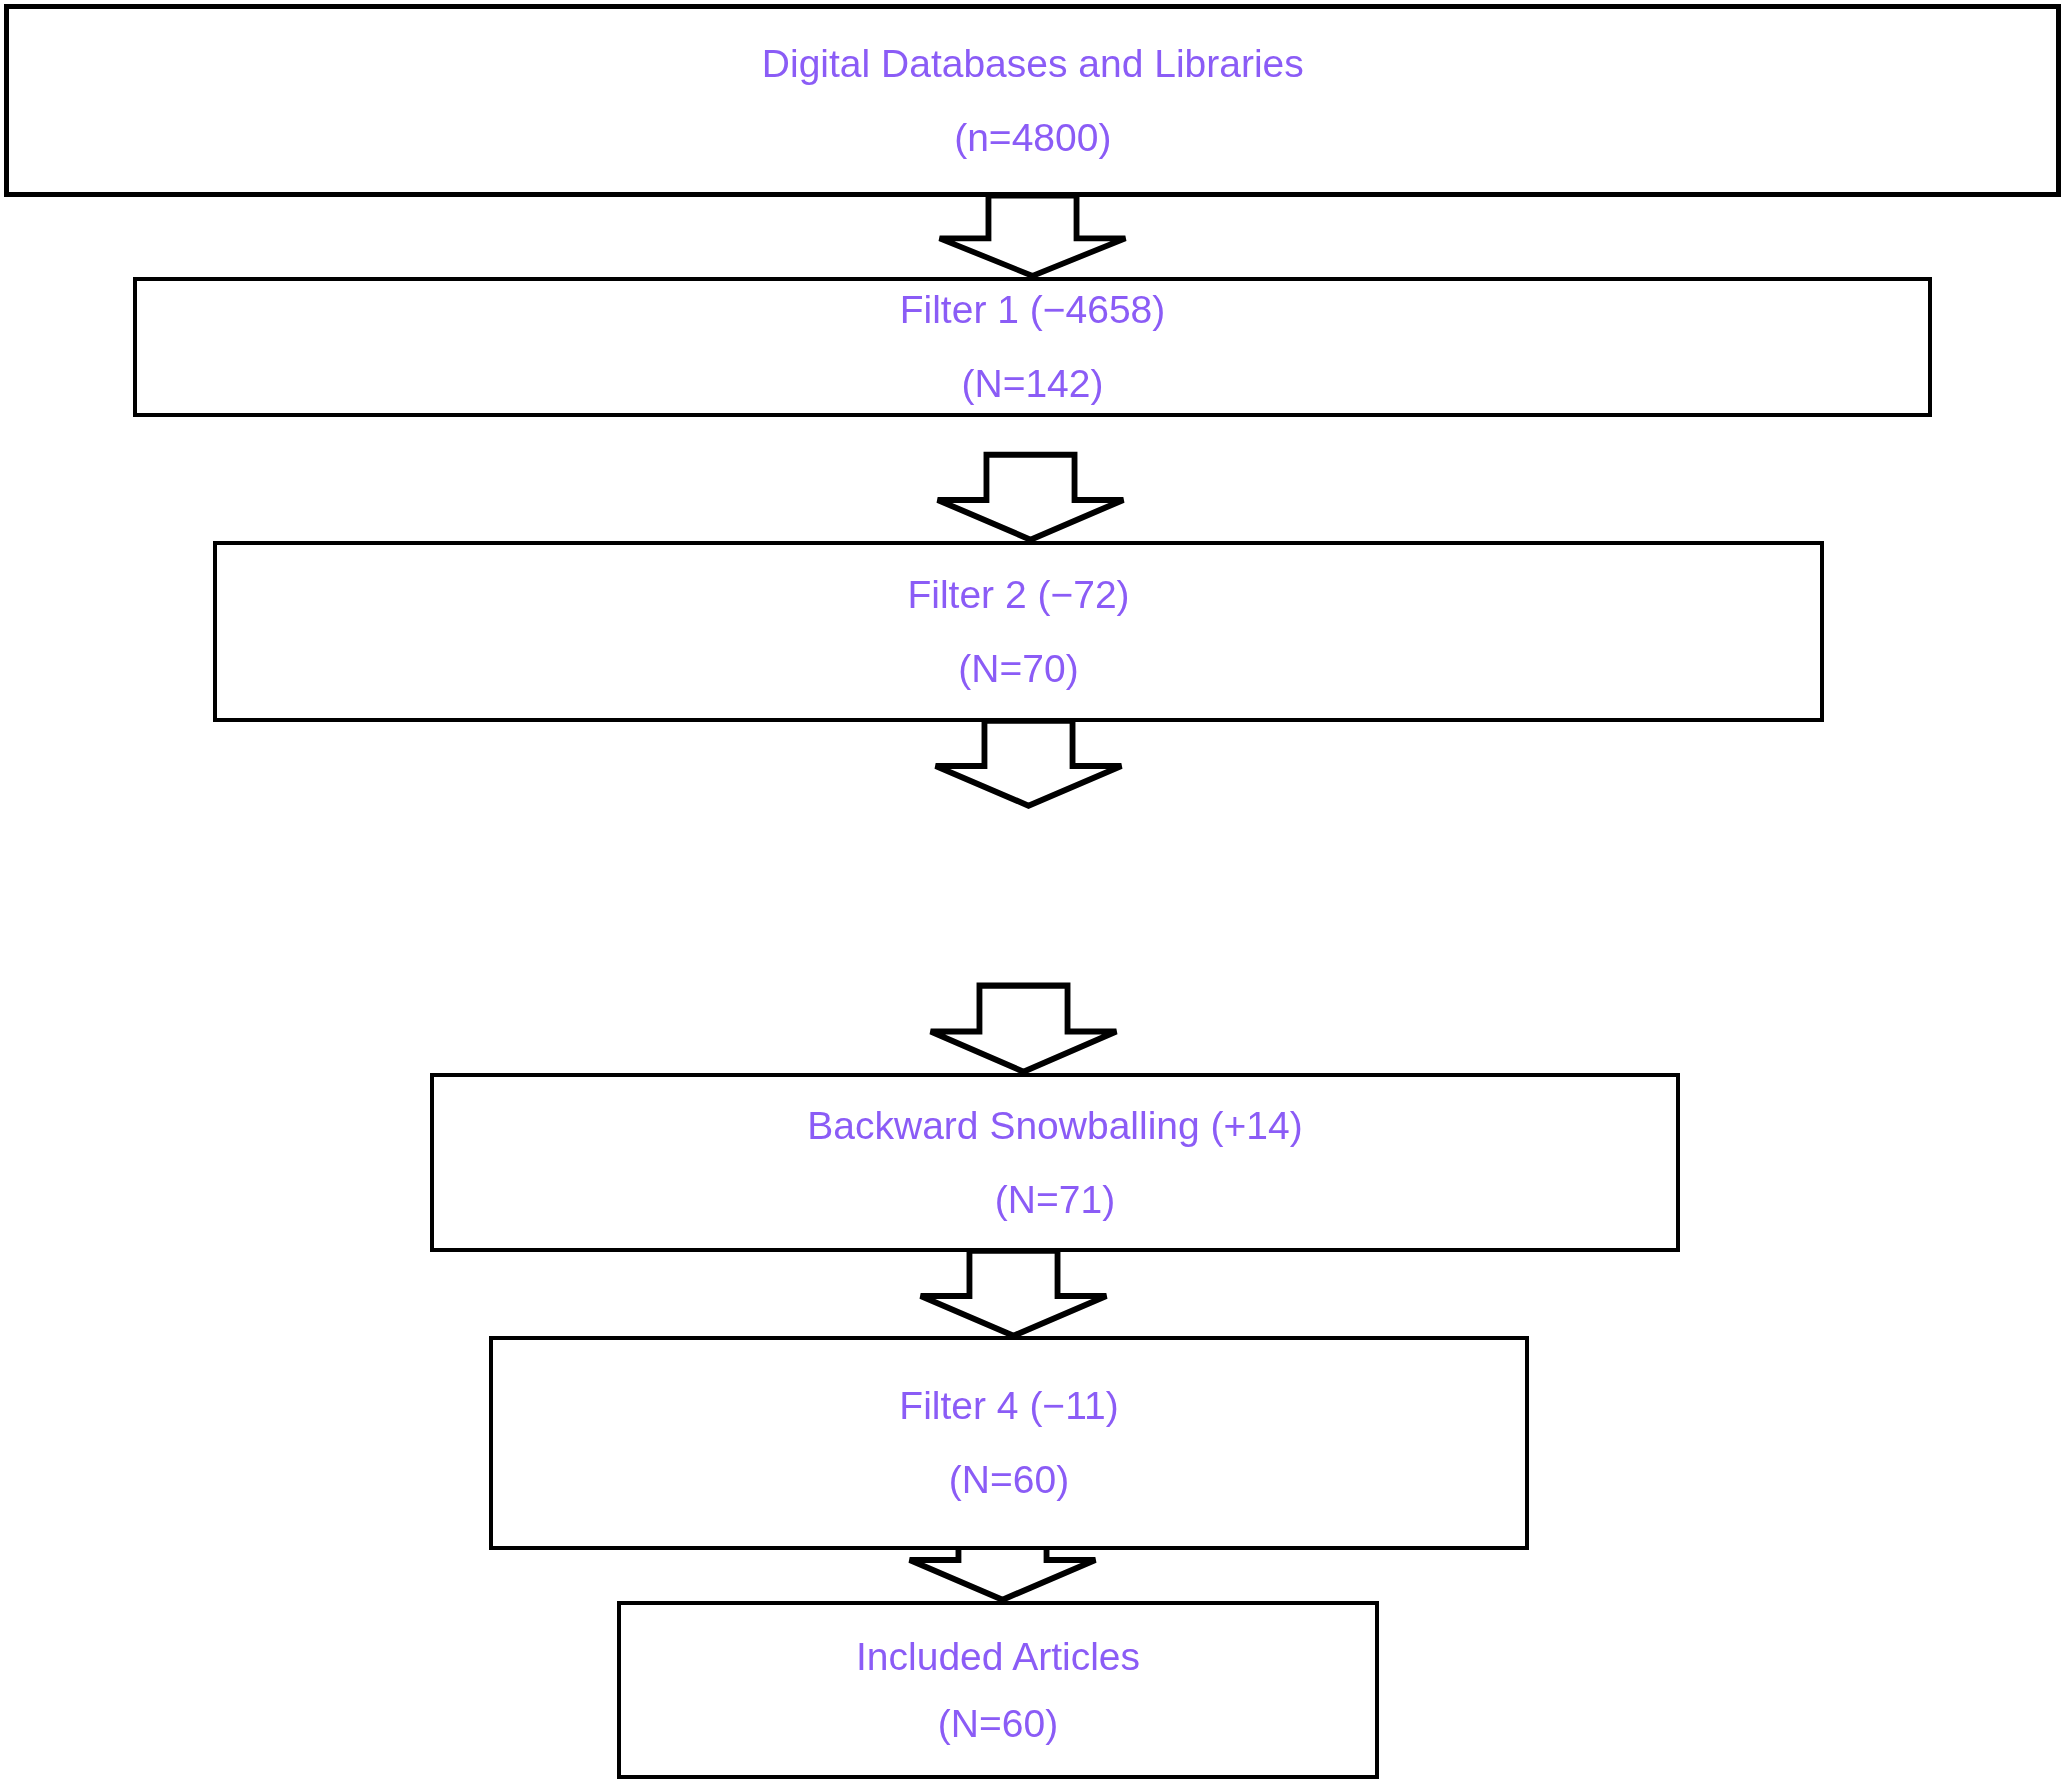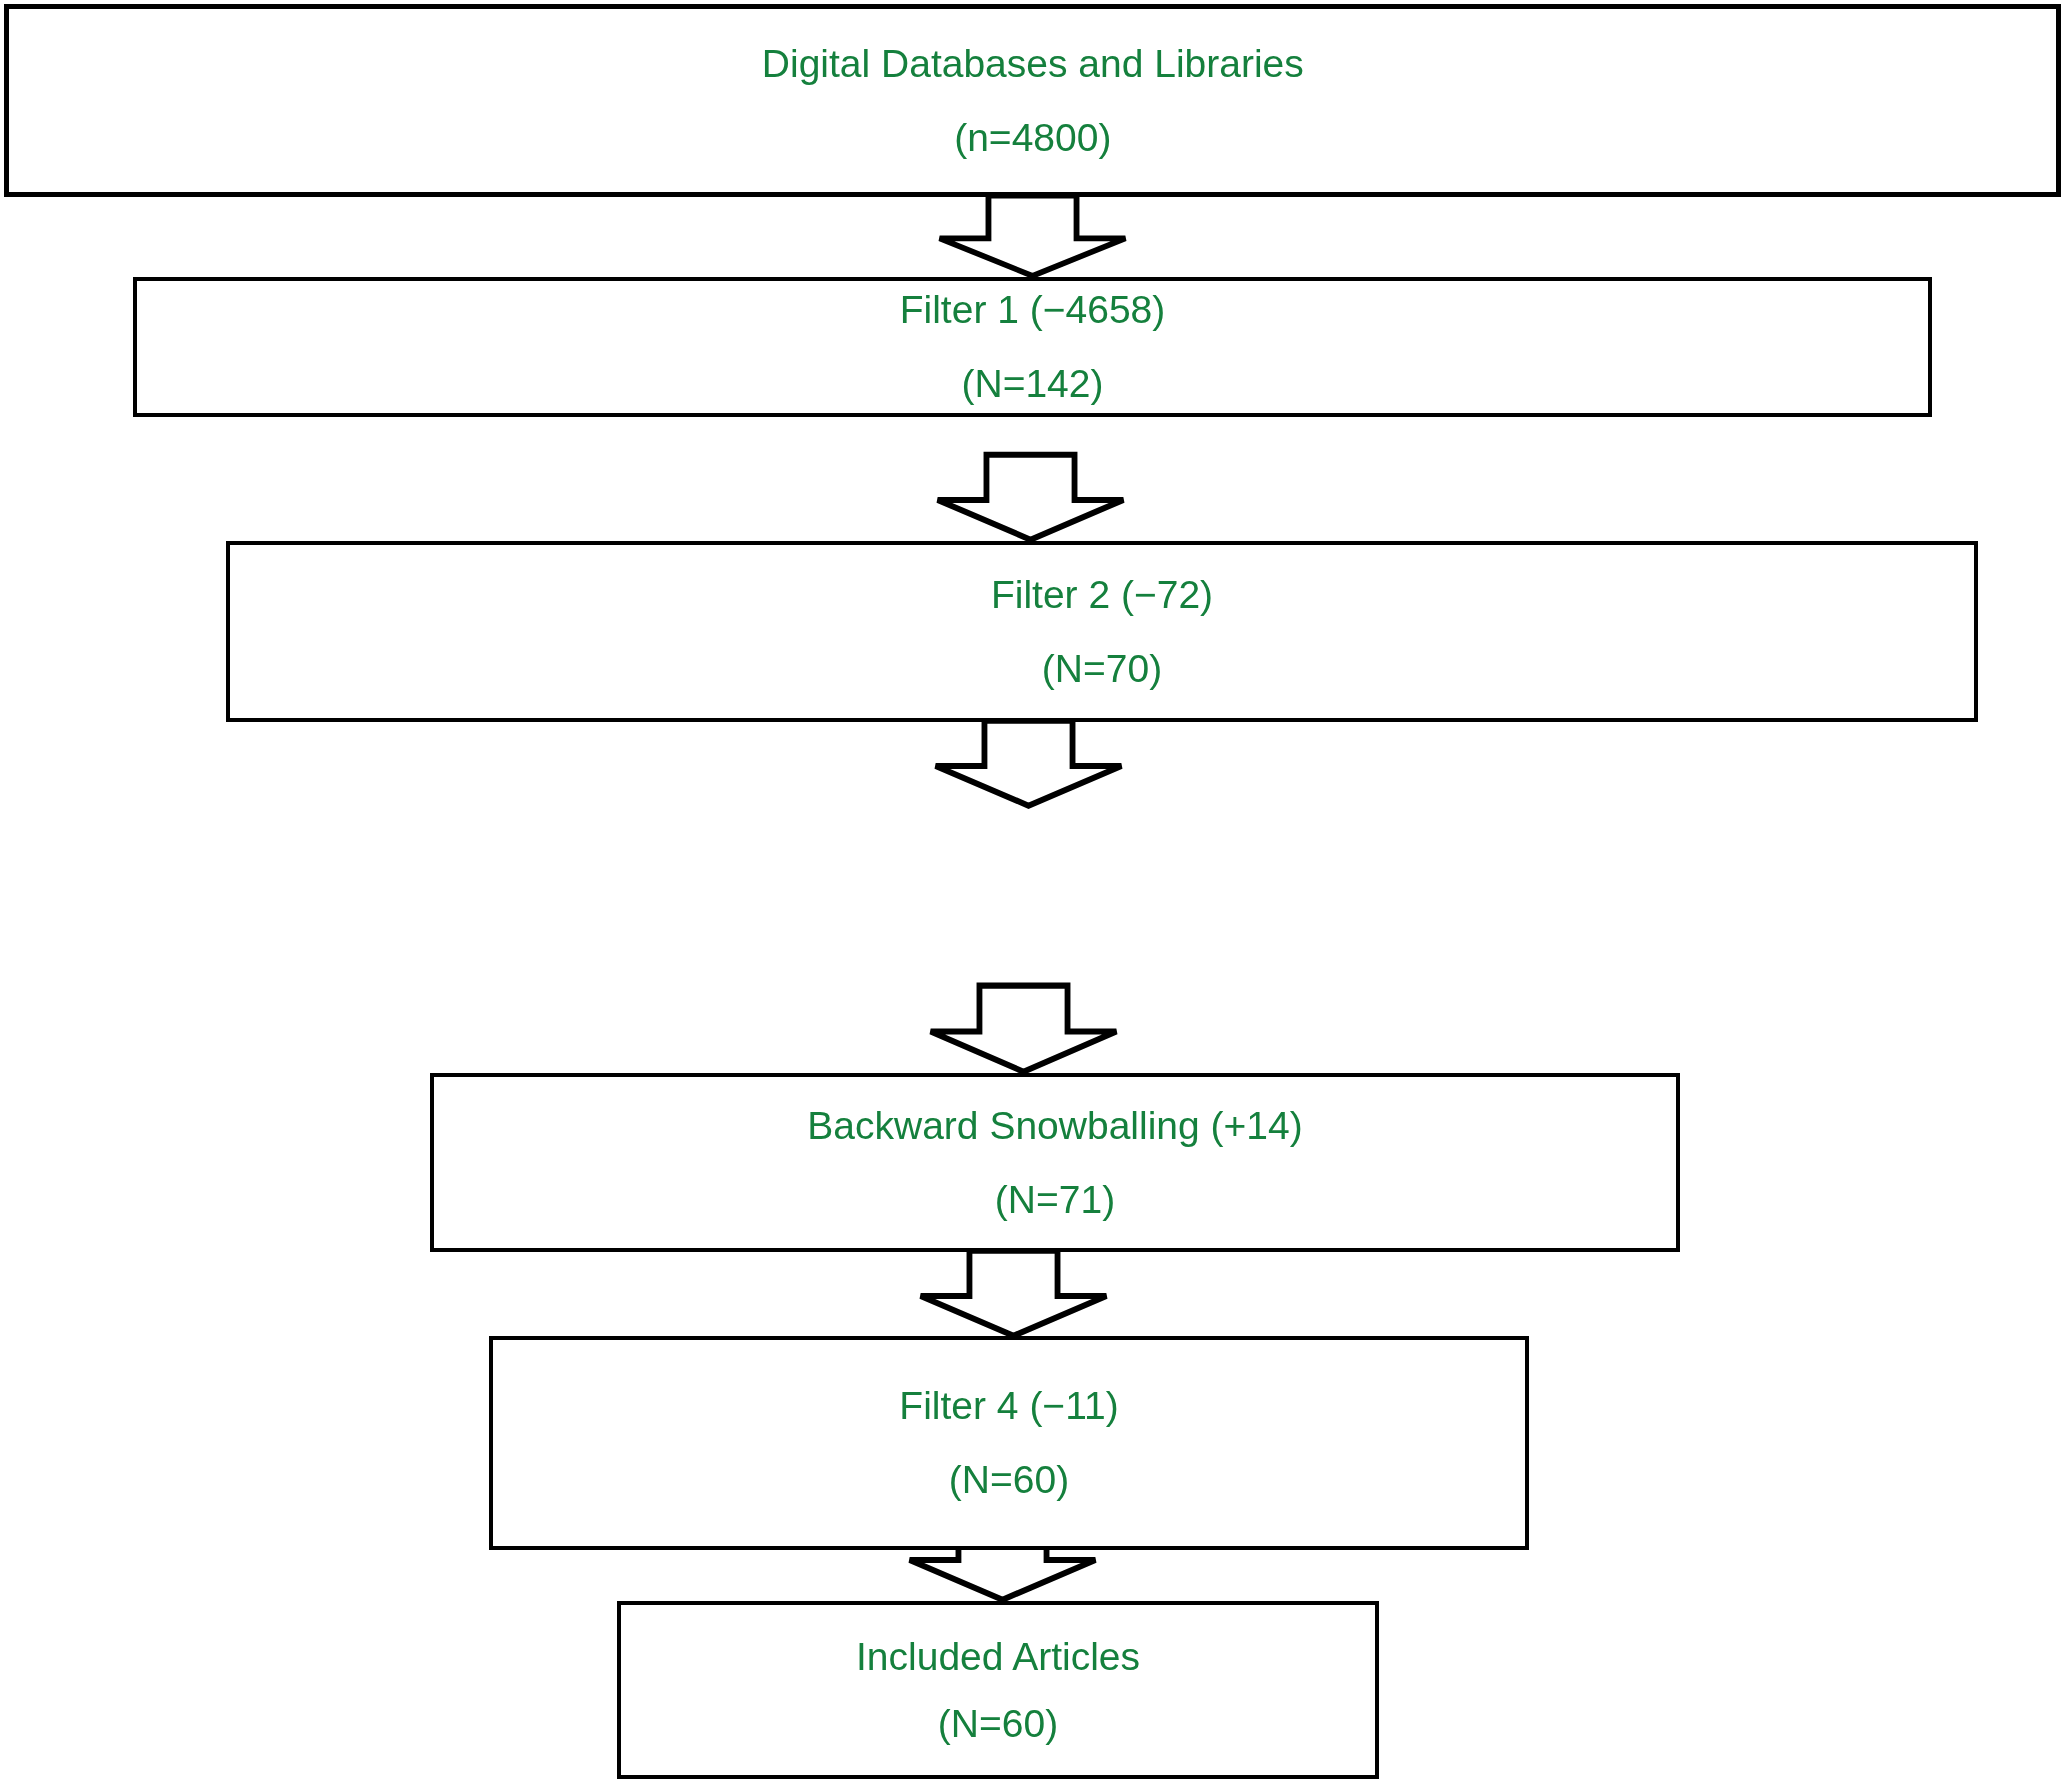--- a/index.html
+++ b/index.html
@@ -26,21 +26,21 @@
     align-items: center;
     justify-content: center;
     gap: 28px;
     z-index: 2;
   }
   .flow-box .line {
     font-size: 39px;
     line-height: 46px;
     white-space: nowrap;
     text-align: center;
-    color: #15803d;
+    color: #8b5cf6;
   }
   .arrow {
     position: absolute;
     z-index: 1;
     overflow: visible;
   }
   .arrow polygon {
     fill: #ffffff;
     stroke: #000000;
     stroke-width: 11;
@@ -63,21 +63,21 @@
 
   <div class="flow-box" style="left:133px; top:277px; width:1799px; height:140px;">
     <div class="line">Filter 1 (−4658)</div>
     <div class="line">(N=142)</div>
   </div>
 
   <svg class="arrow" style="left:935px; top:453px;" width="191" height="90" viewBox="0 0 360 165" preserveAspectRatio="none">
     <polygon points="97,3 263,3 263,86 355,86 180,159 5,86 97,86"></polygon>
   </svg>
 
-  <div class="flow-box" style="left:226px; top:541px; width:1752px; height:181px;">
+  <div class="flow-box" style="left:213px; top:541px; width:1611px; height:181px;">
     <div class="line">Filter 2 (−72)</div>
     <div class="line">(N=70)</div>
   </div>
 
   <svg class="arrow" style="left:933px; top:719px;" width="191" height="90" viewBox="0 0 360 165" preserveAspectRatio="none">
     <polygon points="97,3 263,3 263,86 355,86 180,159 5,86 97,86"></polygon>
   </svg>
 
 
   <svg class="arrow" style="left:928px; top:984px;" width="191" height="91" viewBox="0 0 360 165" preserveAspectRatio="none">

